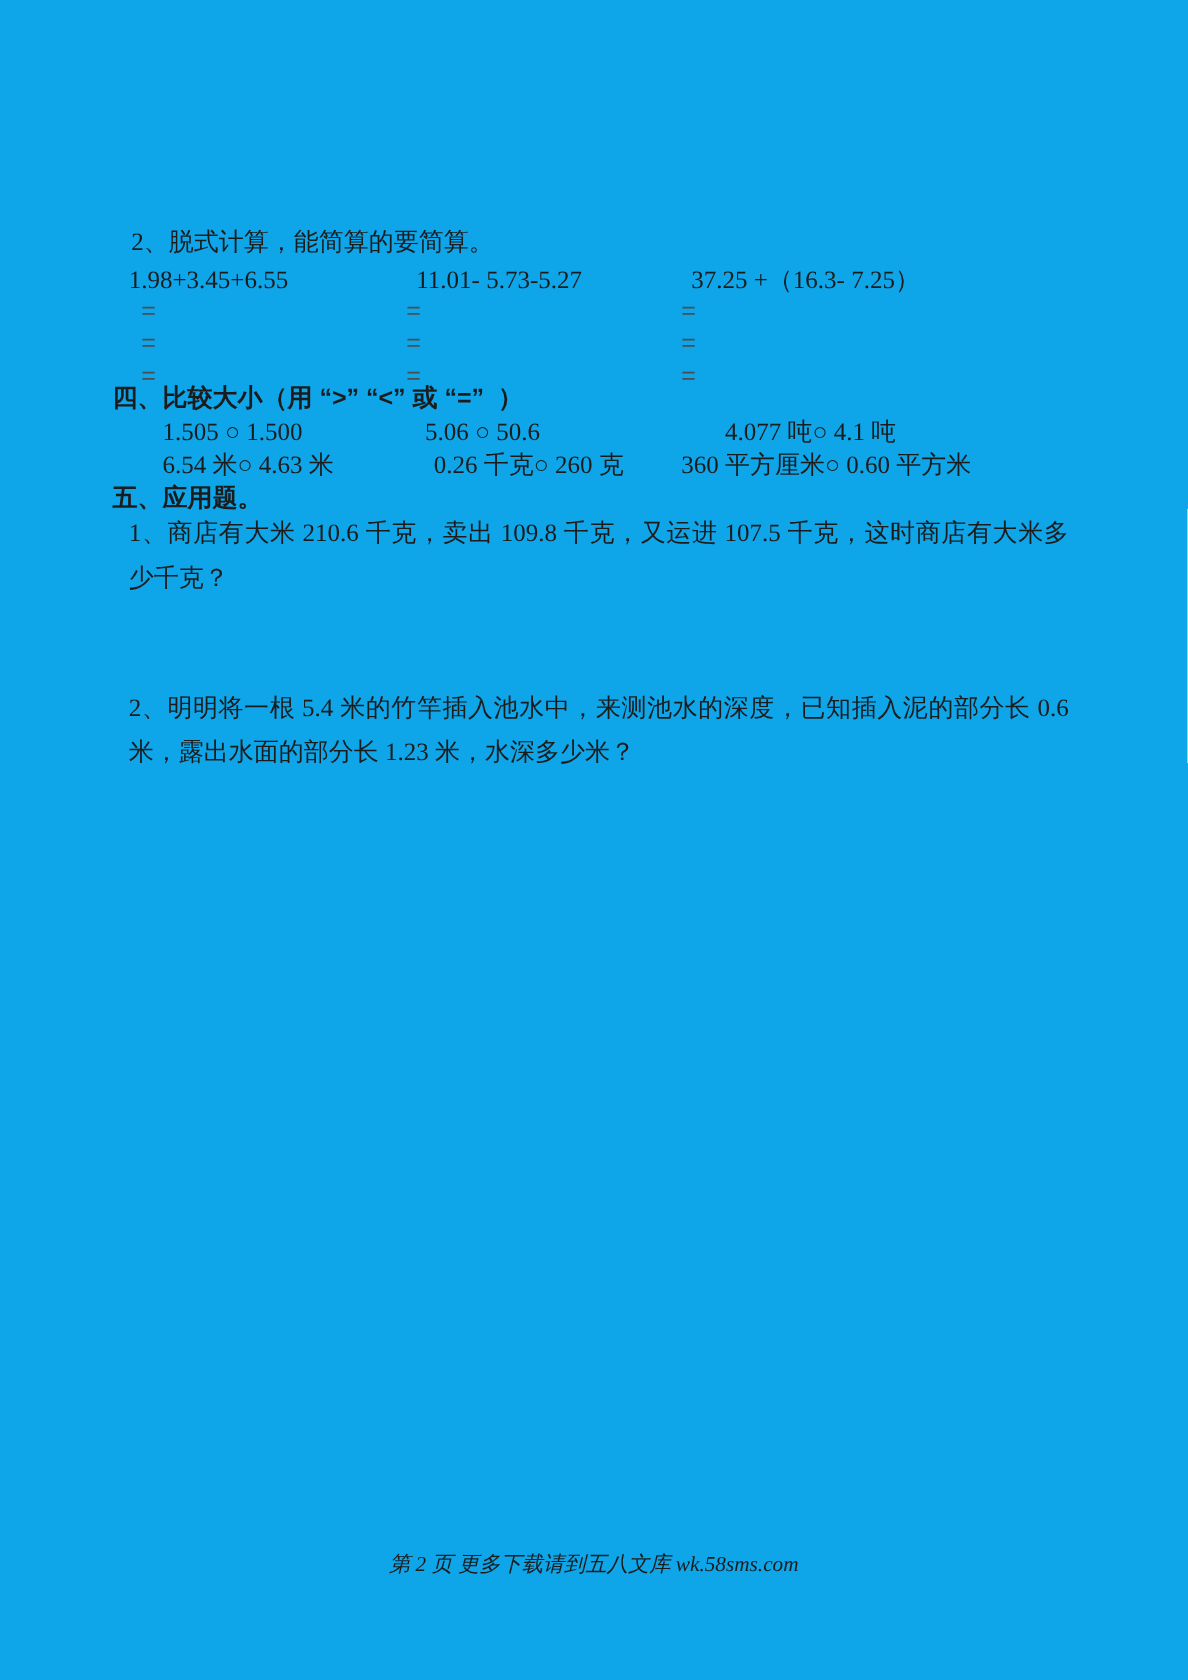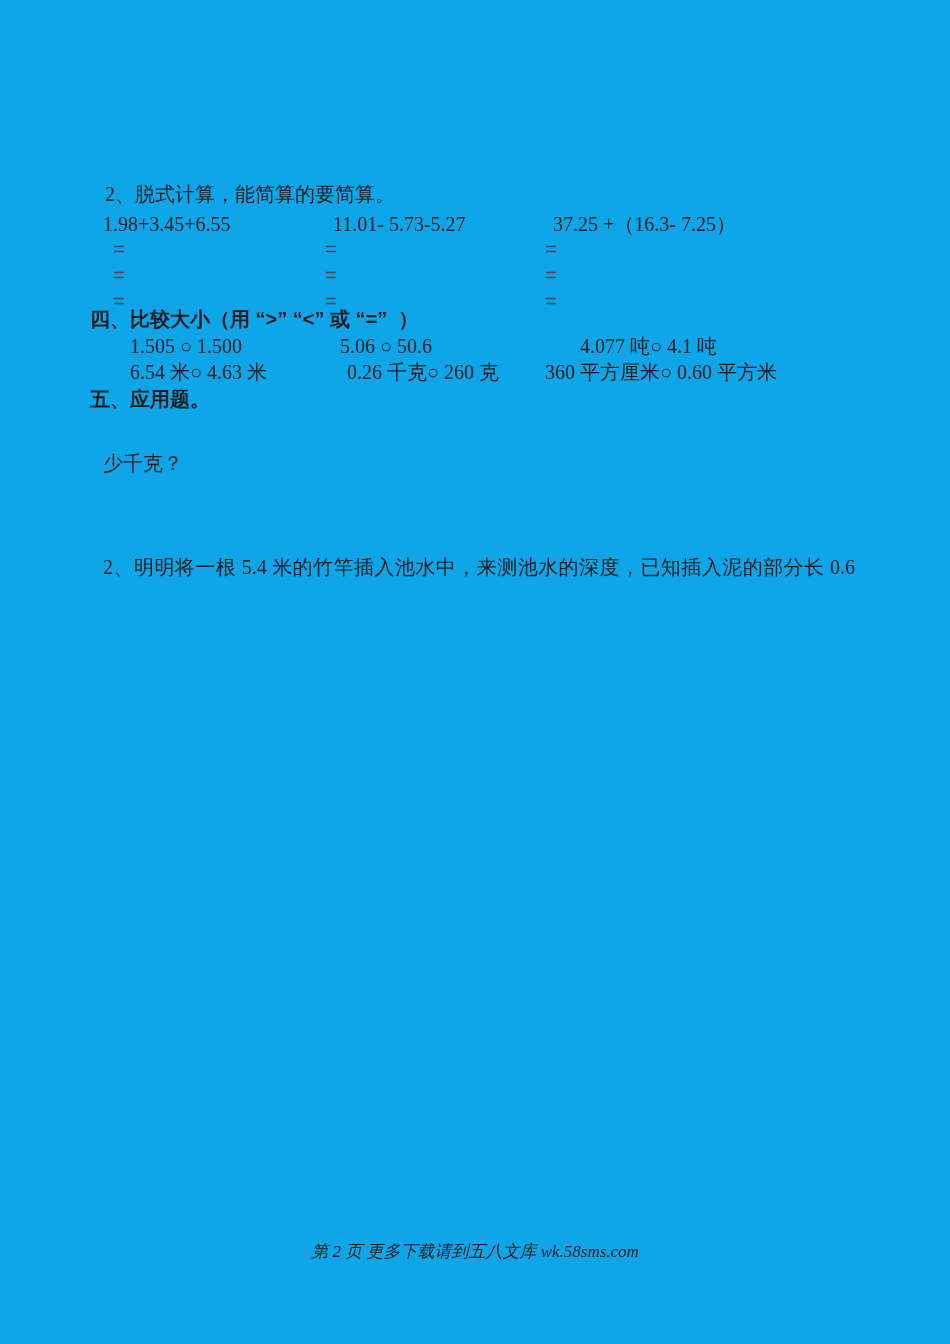--- a/index.html
+++ b/index.html
@@ -82,19 +82,21 @@
   <div class="abs t" style="left:130px; top:335px;">1.505 ○ 1.500</div>
   <div class="abs t" style="left:340px; top:335px;">5.06 ○ 50.6</div>
   <div class="abs t" style="left:580px; top:335px;">4.077 吨○ 4.1 吨</div>
 
   <div class="abs t" style="left:130px; top:361px;">6.54 米○ 4.63 米</div>
   <div class="abs t" style="left:347px; top:361px;">0.26 千克○ 260 克</div>
   <div class="abs t" style="left:545px; top:361px;">360 平方厘米○ 0.60 平方米</div>
 
   <div class="abs heading-bold" style="left:90px; top:388px;">五、应用题。</div>
 
+  <div class="abs prob-line justify-full" style="left:103px; top:416px;">1、商店有大米 210.6 千克，卖出 109.8 千克，又运进 107.5 千克，这时商店有大米多</div>
   <div class="abs prob-line" style="left:103px; top:452px;">少千克？</div>
 
   <div class="abs prob-line justify-full" style="left:103px; top:556px;">2、明明将一根 5.4 米的竹竿插入池水中，来测池水的深度，已知插入泥的部分长 0.6</div>
+  <div class="abs prob-line" style="left:103px; top:591px;">米，露出水面的部分长 1.23 米，水深多少米？</div>
 
   <div class="abs footer" style="left:0px; top:1242px;font-style:italic;">第 2 页 更多下载请到五八文库 wk.58sms.com</div>
 
 </div>
 
 </body></html>

